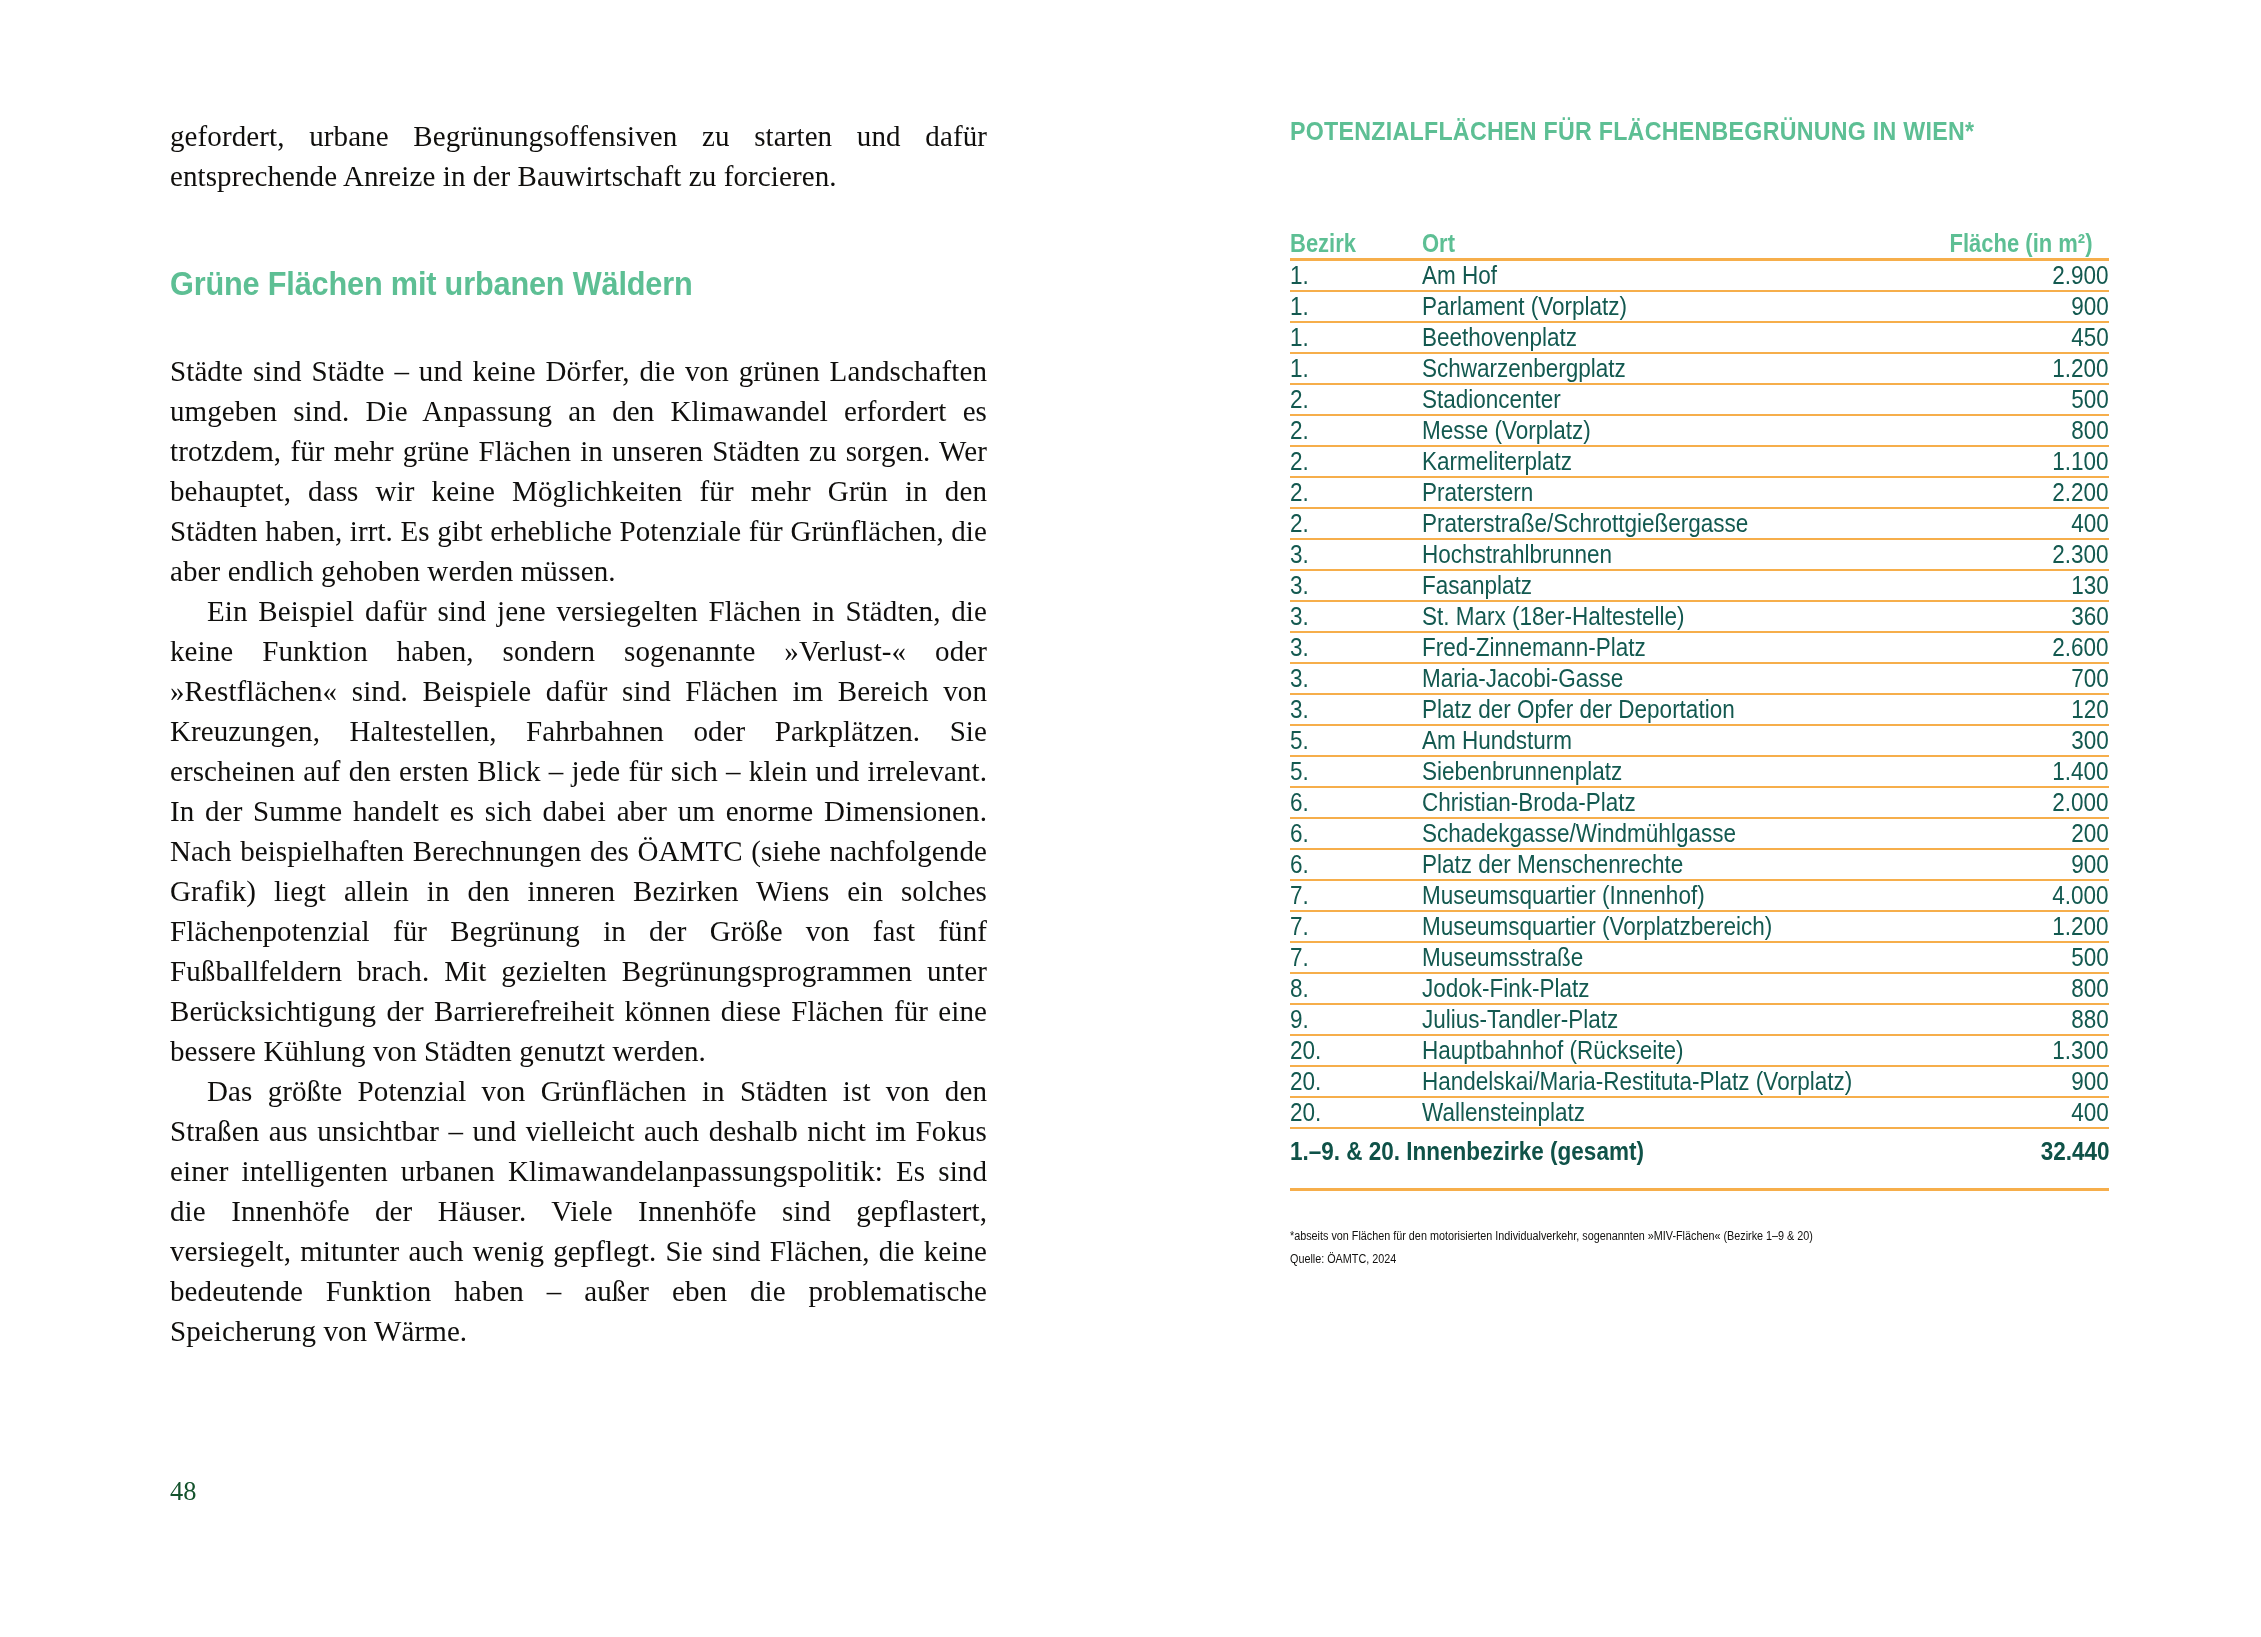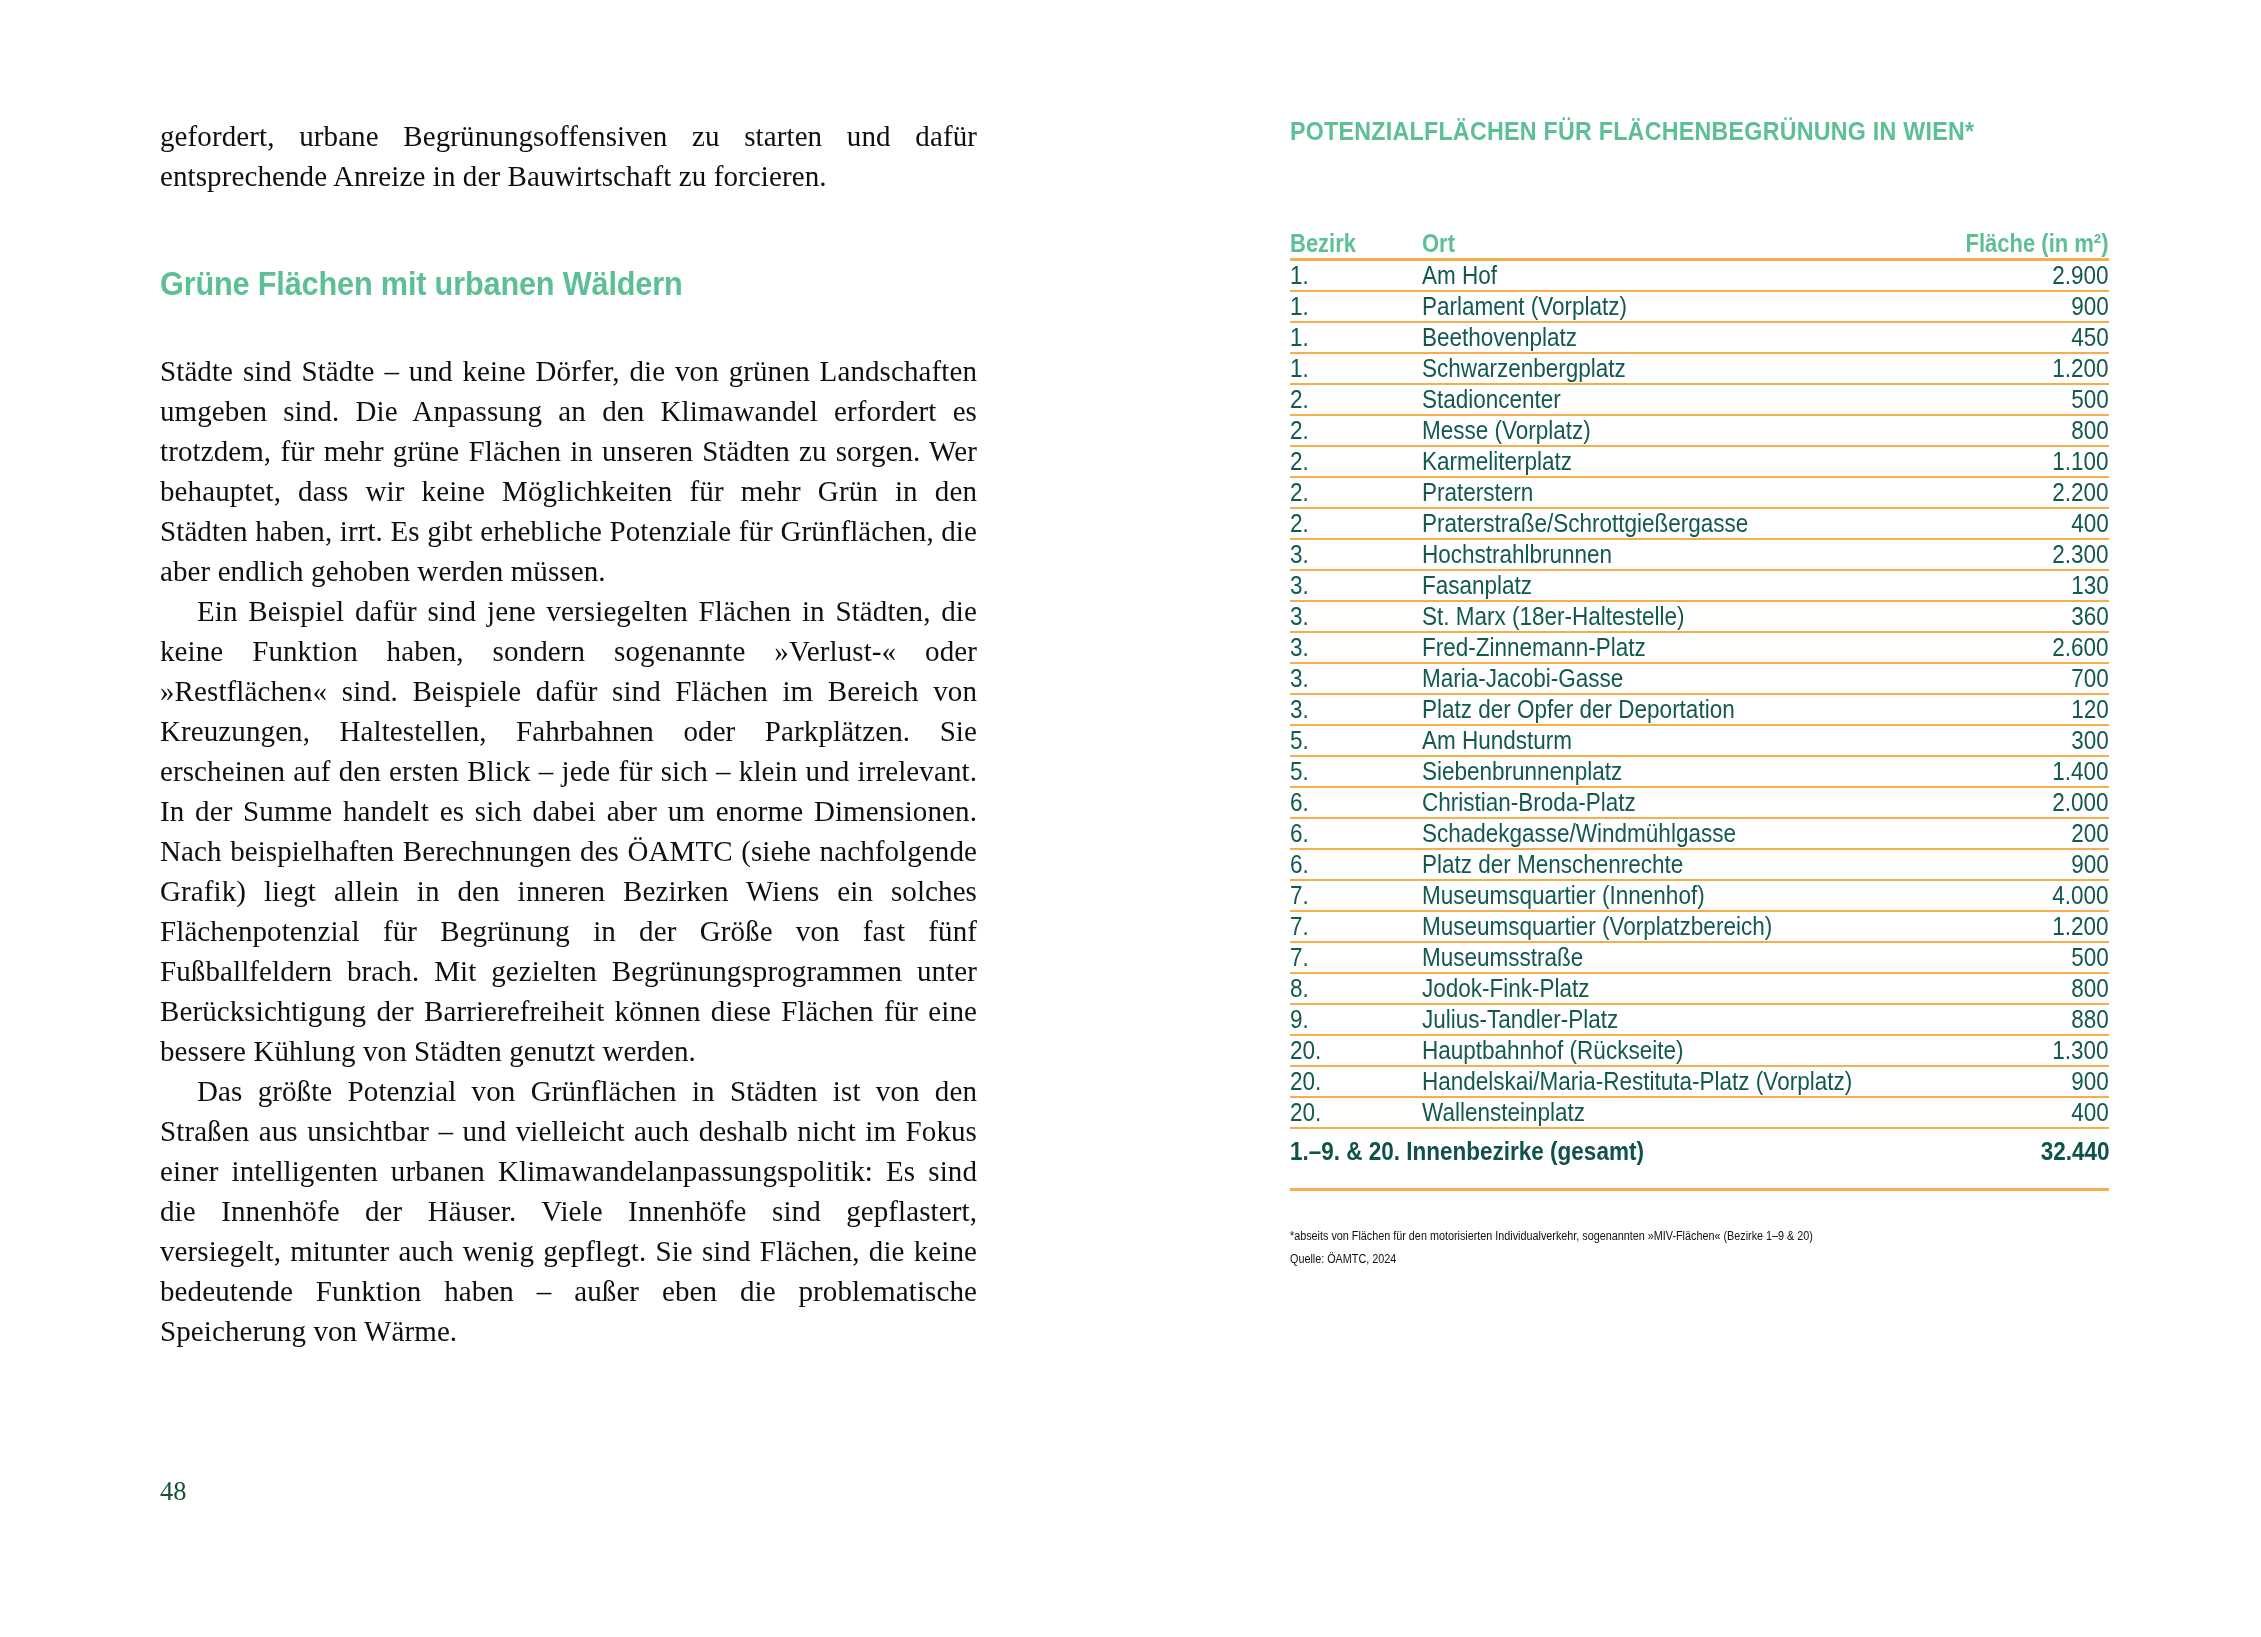--- a/index.html
+++ b/index.html
@@ -18,21 +18,21 @@
     position: relative;
     width: 2261px;
     height: 1637px;
     background: #ffffff;
     overflow: hidden;
   }
 
   
   .page-left {
     position: absolute;
-    left: 0;
+    left: 10px;
     top: 0;
     width: 1130px;
     height: 1637px;
   }
   .left-col {
     position: absolute;
     left: 160px;
     top: 116px;
     width: 817px;
   }
@@ -120,21 +120,21 @@
   thead th {
     font-weight: 700;
     font-size: 25px;
     line-height: 30px;
     color: #5dbf94;
     text-align: left;
     padding-bottom: 4px;
     border-bottom: 3.3px solid #f6ae4b;
     white-space: nowrap;
   }
-  thead th.num { text-align: right; }
+  thead th.num { text-align: center; }
   thead th .shrink {
     display: inline-block;
     transform: scaleX(0.88);
     transform-origin: left center;
   }
   thead th.num .shrink { transform-origin: right center; }
 
   tbody td {
     font-size: 25px;
     line-height: 29px;

